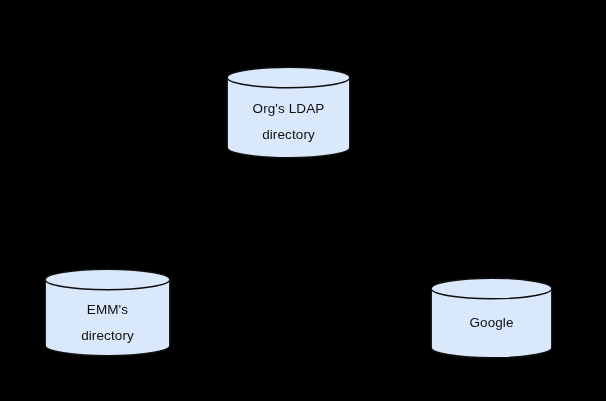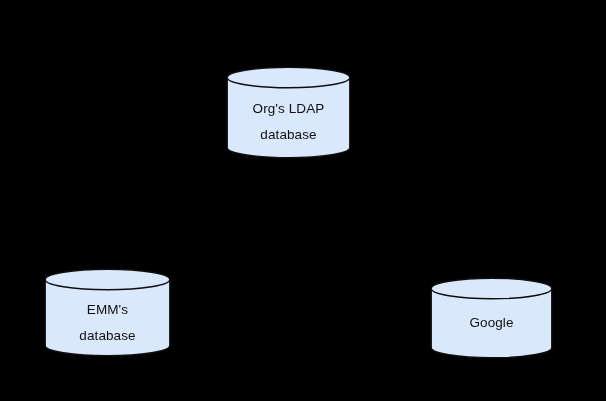--- a/index.html
+++ b/index.html
@@ -77,30 +77,30 @@
 <body>
 
 <div id="canvas">
 
   <div class="cylinder" id="node-ldap">
     <svg class="cyl-svg" viewBox="0 0 125 93" preserveAspectRatio="none">
       <path d="M1.2,11.5 L1.2,81.5 A61.3,10.3 0 0 0 123.8,81.5 L123.8,11.5 Z" fill="#dae8fc" stroke="#0f0f0f" stroke-width="1.4"></path>
       <ellipse cx="62.5" cy="11.5" rx="61.3" ry="10.3" fill="#dae8fc" stroke="#0f0f0f" stroke-width="1.4"></ellipse>
     </svg>
     <div class="cyl-label">Org's LDAP
-database</div>
+directory</div>
   </div>
 
   <div class="cylinder" id="node-emm">
     <svg class="cyl-svg" viewBox="0 0 127 89" preserveAspectRatio="none">
       <path d="M1.2,11.5 L1.2,77.5 A62.3,10.3 0 0 0 125.8,77.5 L125.8,11.5 Z" fill="#dae8fc" stroke="#0f0f0f" stroke-width="1.4"></path>
       <ellipse cx="63.5" cy="11.5" rx="62.3" ry="10.3" fill="#dae8fc" stroke="#0f0f0f" stroke-width="1.4"></ellipse>
     </svg>
     <div class="cyl-label">EMM's
-database</div>
+directory</div>
   </div>
 
   <div class="cylinder" id="node-google">
     <svg class="cyl-svg" viewBox="0 0 123 82" preserveAspectRatio="none">
       <path d="M1.2,11.5 L1.2,70.5 A60.3,10.3 0 0 0 121.8,70.5 L121.8,11.5 Z" fill="#dae8fc" stroke="#0f0f0f" stroke-width="1.4"></path>
       <ellipse cx="61.5" cy="11.5" rx="60.3" ry="10.3" fill="#dae8fc" stroke="#0f0f0f" stroke-width="1.4"></ellipse>
     </svg>
     <div class="cyl-label">Google</div>
   </div>
 

